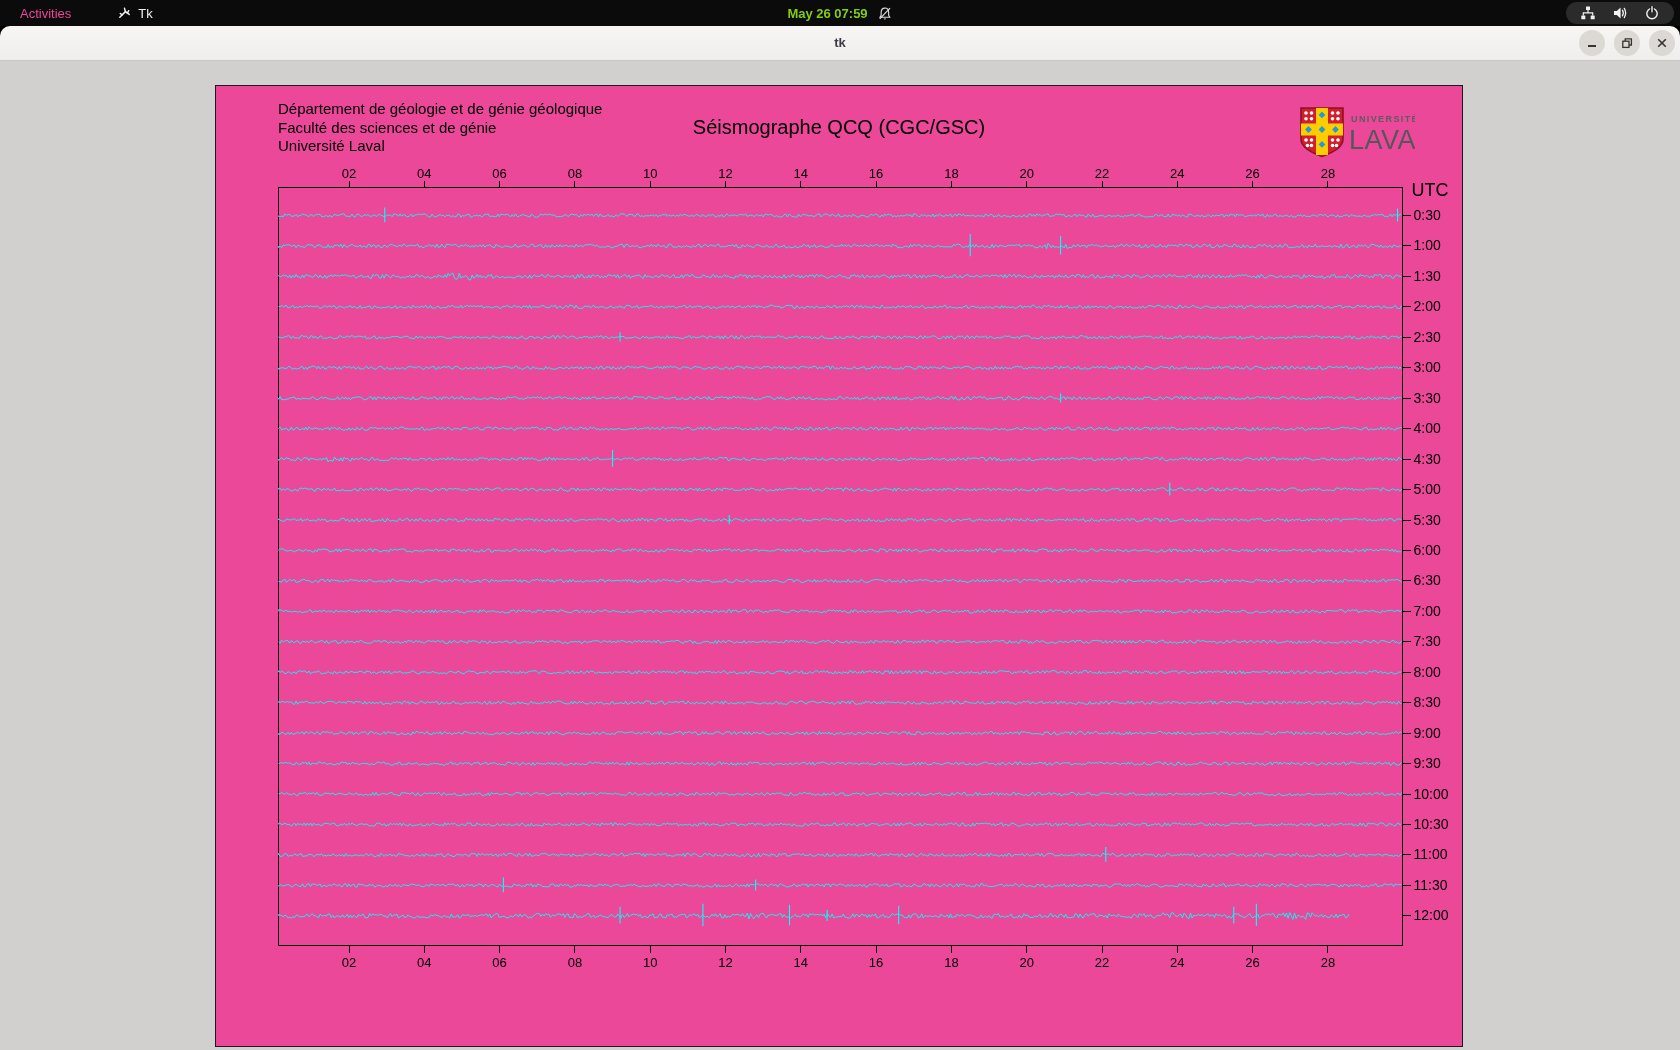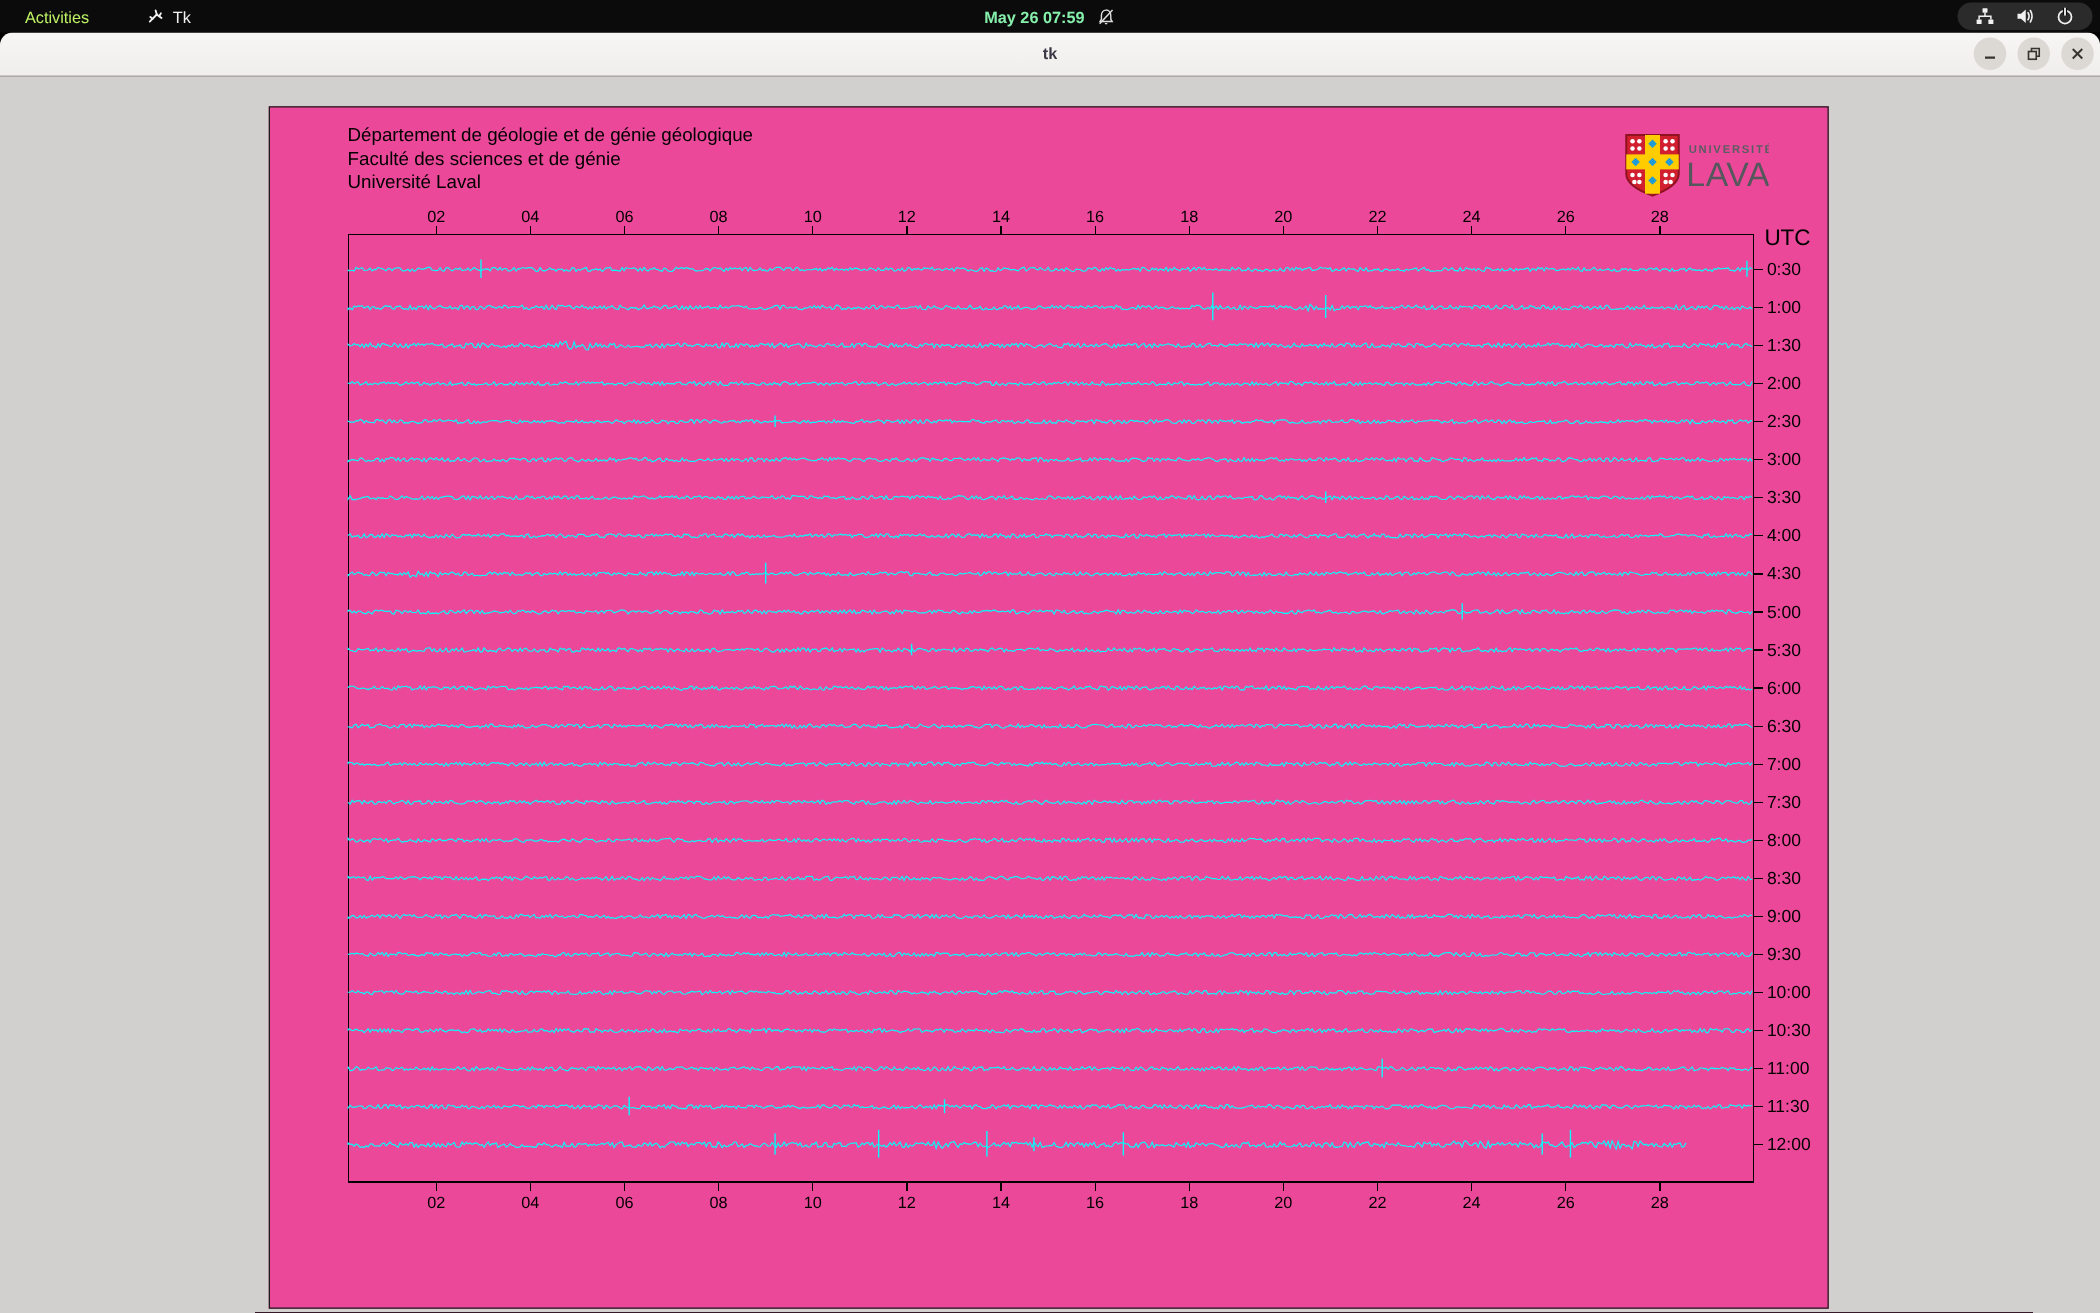--- a/index.html
+++ b/index.html
@@ -1,24 +1,24 @@
 <!DOCTYPE html>
 <html><head>
 <meta charset="utf-8">
 <style>
   html,body{margin:0;padding:0;background:#000;}
   .screen{position:relative;width:1680px;height:1050px;overflow:hidden;
           font-family:"Liberation Sans",sans-serif;background:#000;}
   
   .top-bar{position:absolute;left:0;top:0;width:1680px;height:26px;background:#0b0b0b;
            color:#f1f1f1;display:flex;align-items:center;font-size:13px;}
-  .activities{background:none;border:none;color:#bef264;font:inherit;padding:0 12px;margin-left:8px;height:26px;cursor:pointer;}
+  .activities{background:none;border:none;color:#ec4899;font:inherit;padding:0 12px;margin-left:8px;height:26px;cursor:pointer;}
   .tk-indicator{display:flex;align-items:center;gap:6px;margin-left:26px;height:26px;padding:0 8px;cursor:pointer;}
   .clock{position:absolute;left:50%;top:0;transform:translateX(-50%);height:26px;display:flex;align-items:center;gap:10px;
-         background:none;border:none;color:#86efac;font:inherit;font-weight:600;cursor:pointer;}
+         background:none;border:none;color:#84cc16;font:inherit;font-weight:600;cursor:pointer;}
   .tray{position:absolute;right:6px;top:2px;height:22px;display:flex;align-items:center;gap:16px;
         background:#2b2b2b;border:none;border-radius:12px;padding:0 14px;cursor:pointer;}
   
   .window{position:absolute;left:0;top:26px;width:1680px;height:1024px;border-radius:10px 10px 0 0;overflow:hidden;}
   .titlebar{position:absolute;left:0;top:0;width:1680px;height:34px;
             background:linear-gradient(#f7f6f5,#f0eeec);border-bottom:1px solid #cdc7c2;}
   .window-title{position:absolute;left:0;top:0;width:100%;height:34px;line-height:34px;text-align:center;
                 font-size:13px;font-weight:700;color:#3d3846;}
   .controls{position:absolute;right:5px;top:4px;display:flex;gap:9px;}
   .wbtn{width:26px;height:26px;border-radius:50%;border:none;background:#dcd8d4;cursor:pointer;
@@ -112,20 +112,21 @@
 
     <div class="content">
       <div class="page">
 
         <div class="org">
           <div>Département de géologie et de génie géologique</div>
           <div>Faculté des sciences et de génie</div>
           <div>Université Laval</div>
         </div>
 
+        <div class="chart-title">Séismographe QCQ (CGC/GSC)</div>
 
         <svg class="logo" width="116" height="54" viewBox="0 0 116 54">
           <path d="M2,2 h42 v31 q0,10 -21,17.5 q-21,-7.5 -21,-17.5 z" fill="#d21f2f" stroke="#8f1220" stroke-width="1.6"></path>
           <rect x="17" y="2" width="12" height="47" fill="#ffcc00"></rect>
           <rect x="2" y="17.5" width="42" height="12" fill="#ffcc00"></rect>
           <g fill="#1f9cd7">
             <path d="M23,5.5 l3.4,3.4 -3.4,3.4 -3.4,-3.4 z"></path>
             <path d="M23,20.1 l3.4,3.4 -3.4,3.4 -3.4,-3.4 z"></path>
             <path d="M9.5,20.1 l3.4,3.4 -3.4,3.4 -3.4,-3.4 z"></path>
             <path d="M36.5,20.1 l3.4,3.4 -3.4,3.4 -3.4,-3.4 z"></path>

